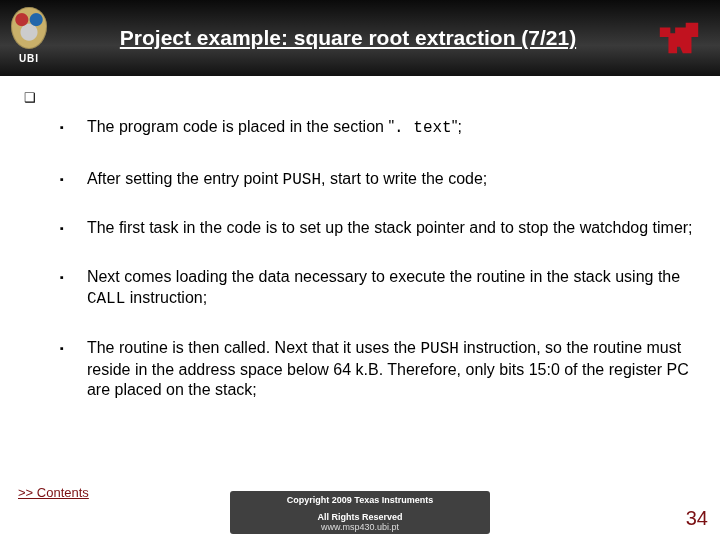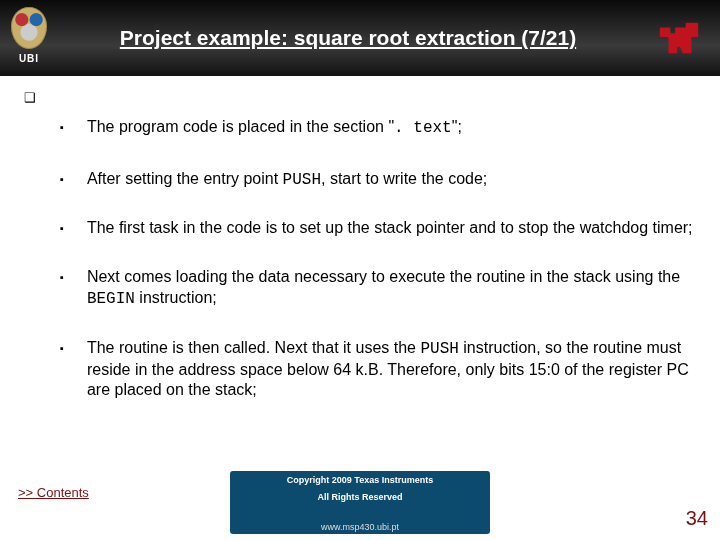--- a/index.html
+++ b/index.html
@@ -47,25 +47,25 @@
   .footer {
     position: absolute; left: 0; right: 0; bottom: 0; height: 56px;
   }
   .contents-link {
     position: absolute; left: 18px; bottom: 40px; color: #7a0f12; font-weight: 400;
     font-size: 13px; text-decoration: underline; cursor: pointer;
   }
   .copy-box {
     position: absolute; left: 50%; transform: translateX(-50%); bottom: 6px;
     width: 260px; text-align: center; color: #fff; font-weight: 700;
-    background: #0c4a6e; border-radius: 3px; padding: 4px 6px 2px 6px;
+    background: #404040; border-radius: 3px; padding: 4px 6px 2px 6px;
   }
   .copy-box .c1 { font-size: 9px; }
   .copy-box .c2 { font-size: 9px; margin-top: 7px; }
-  .copy-box .c3 { font-size: 9px; font-weight: 400; margin-top: 20px; color: #ddd; }
+  .copy-box .c3 { font-size: 9px; font-weight: 400; margin-top: 0; color: #ddd; }
   .pagenum {
     position: absolute; right: 12px; bottom: 10px; color: #7a0f12; font-size: 20px;
   }
 </style>
 </head>
 <body>
 
 <div class="slide">
 
   <div class="header">
@@ -103,21 +103,21 @@
     <div class="l2">
       <div class="mk">▪</div>
       <div class="tx">
         <span>The first task in the code is to set up the stack pointer and to stop the watchdog timer;</span>
       </div>
     </div>
 
     <div class="l2">
       <div class="mk">▪</div>
       <div class="tx">
-        <span>Next comes loading the data necessary to execute the routine in the stack using the </span><span class="mono">BEGIN</span><span> instruction;</span>
+        <span>Next comes loading the data necessary to execute the routine in the stack using the </span><span class="mono">CALL</span><span> instruction;</span>
       </div>
     </div>
 
     <div class="l2" style="margin-bottom:0;">
       <div class="mk">▪</div>
       <div class="tx">
         <span>The routine is then called. Next that it uses the </span><span class="mono">PUSH</span><span> instruction, so the routine must reside in the address space below 64 k.B. Therefore, only bits 15:0 of the register PC are placed on the stack;</span>
       </div>
     </div>
   </div>

